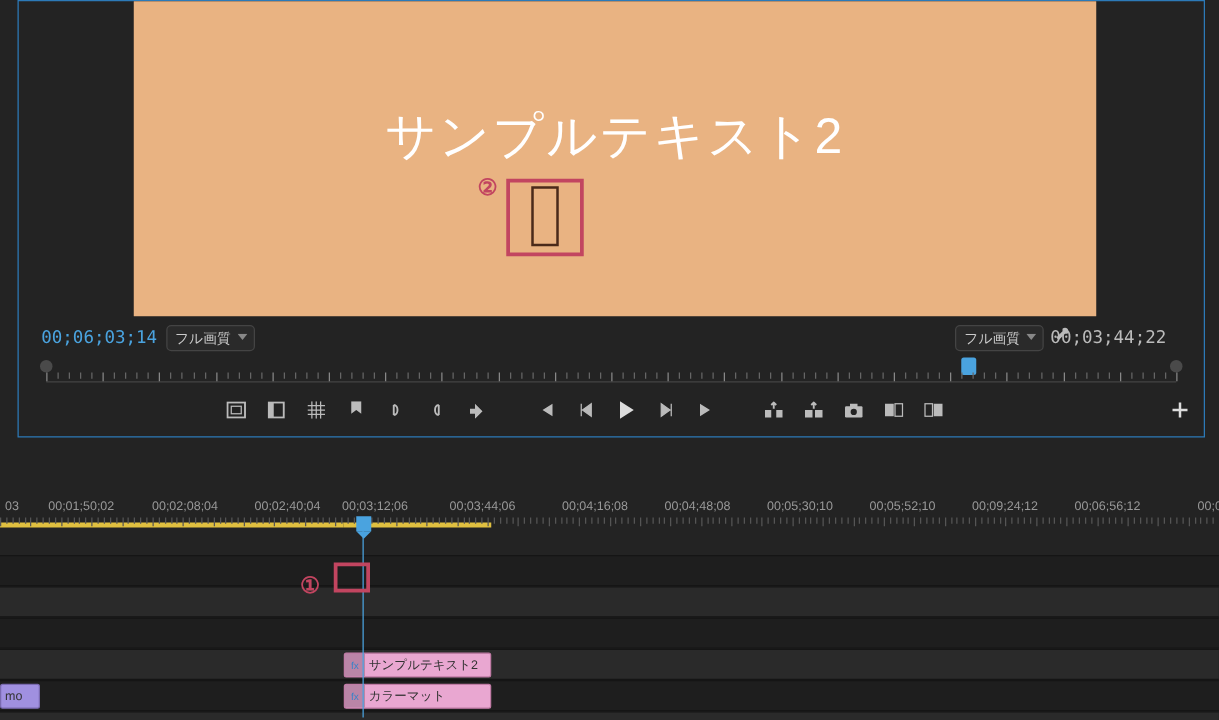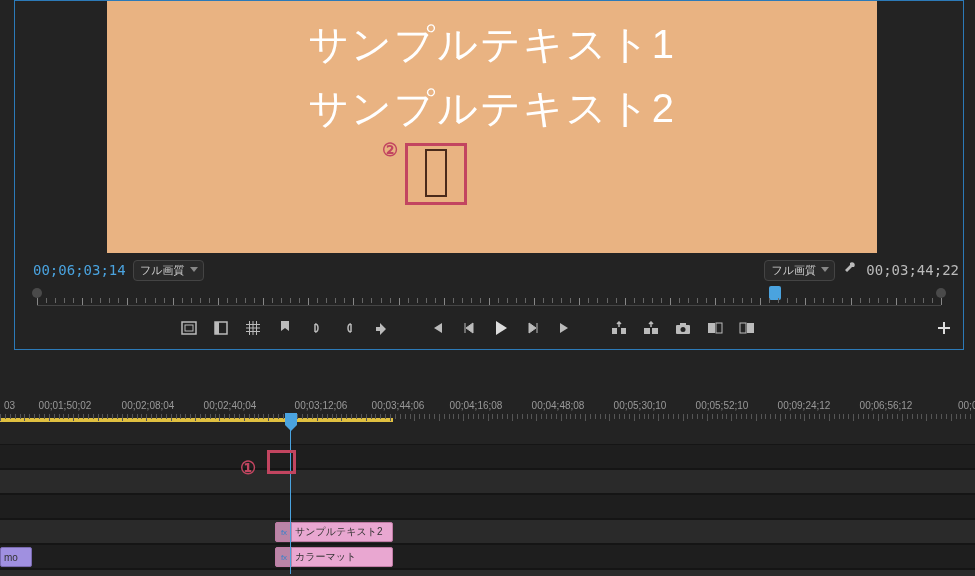--- a/index.html
+++ b/index.html
@@ -122,21 +122,21 @@
 }
 
 .wrench-icon {
   position: absolute;
   right: 105px;
   top: 258px;
 }
 
 .timecode-right {
   position: absolute;
-  right: 4px;
+  right: 30px;
   color: #bbb;
   font-size: 14px;
   font-family: monospace;
   text-align: right;
 }
 
 .ruler-bar {
   position: absolute;
   top: 285px;
   left: 22px;
@@ -309,21 +309,20 @@
 }
 
 </style>
 </head>
 <body>
 
 <div class="program-panel">
 
   <div class="program-viewer">
     <div class="program-canvas">
-      <div class="sample-text sample-text1">サンプルテキスト1</div>
       <div class="sample-text sample-text2">サンプルテキスト2</div>
 
       <span class="annotation-2">②</span>
       <div class="text-box-overlay">
         <div class="inner-text-cursor"></div>
       </div>
     </div>
   </div>
 
   <div class="program-controls-row1">
@@ -564,22 +563,22 @@
       </span>
   </div>
 </div>
 
 <div class="timeline-panel">
   <div class="timeline-ruler">
     <span class="time-label" style="left:4px; transform:none;">03</span>
     <span class="time-label" style="left:65px;">00;01;50;02</span>
     <span class="time-label" style="left:148px;">00;02;08;04</span>
     <span class="time-label" style="left:230px;">00;02;40;04</span>
-    <span class="time-label" style="left:321px;">00;03;12;06</span>
-    <span class="time-label" style="left:398px;">00;03;44;06</span>
+    <span class="time-label" style="left:300px;">00;03;12;06</span>
+    <span class="time-label" style="left:386px;">00;03;44;06</span>
     <span class="time-label" style="left:476px;">00;04;16;08</span>
     <span class="time-label" style="left:558px;">00;04;48;08</span>
     <span class="time-label" style="left:640px;">00;05;30;10</span>
     <span class="time-label" style="left:722px;">00;05;52;10</span>
     <span class="time-label" style="left:804px;">00;09;24;12</span>
     <span class="time-label" style="left:886px;">00;06;56;12</span>
     <span class="time-label" style="left:958px; transform:none;">00;07;2</span>
 
     <div class="yellow-bar" style="left:0; width:275px;"></div>
     <div class="yellow-bar" style="left:275px; width:118px;"></div>

